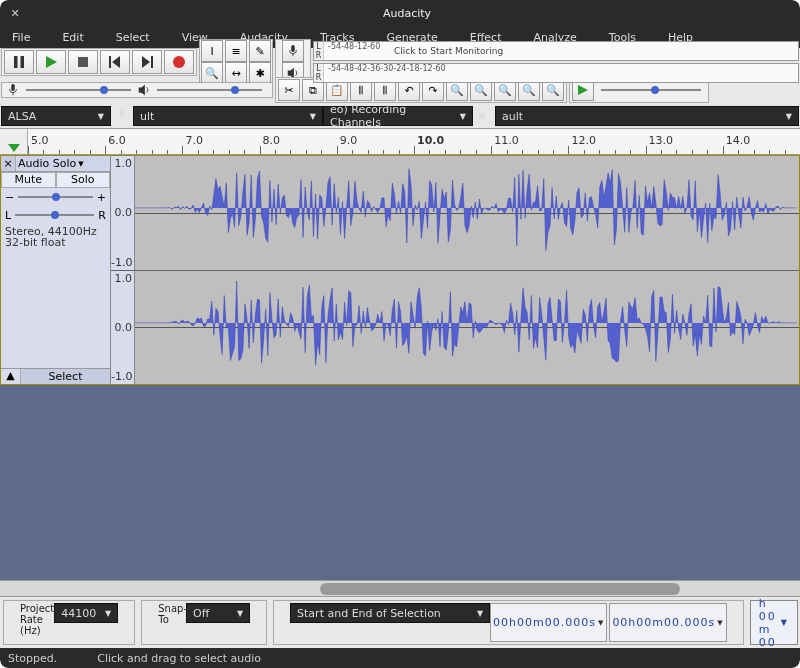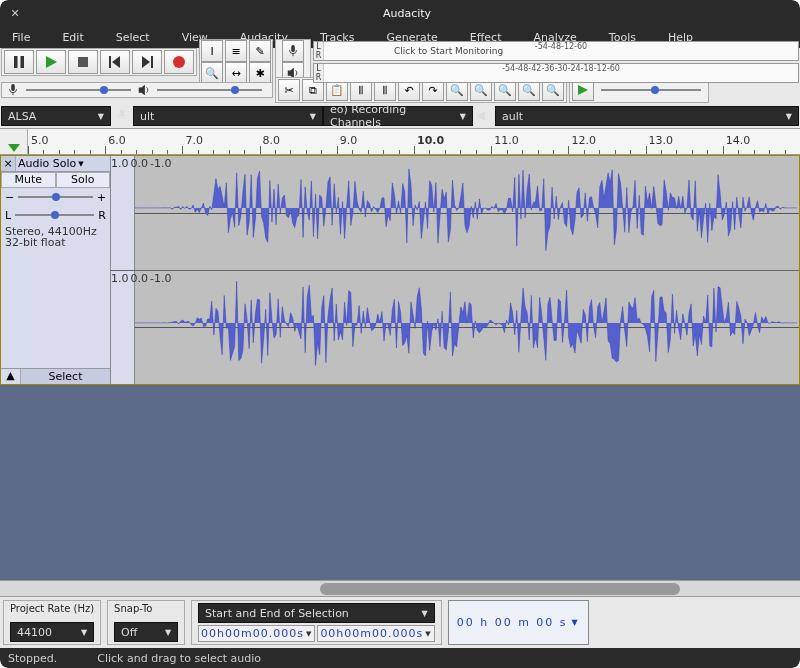--- a/index.html
+++ b/index.html
@@ -10,21 +10,21 @@
 .menubar{background:#2a2a2a;height:22px;display:flex;align-items:center;padding:0 4px;gap:16px}
 .menubar span{color:#ddd;padding:2px 8px;cursor:pointer}
 .toolbars{background:#e8e8e8;border-bottom:1px solid #999}
 .tb-row{display:flex;align-items:center;height:28px}
 .tb-group{display:flex;align-items:center;border:1px solid #aaa;background:#f0f0f0;margin:1px;padding:1px}
 .tb-btn{width:30px;height:24px;border:1px solid #999;background:linear-gradient(#fdfdfd,#e5e5e5);display:flex;align-items:center;justify-content:center;cursor:pointer;margin:0 1px}
 .tb-btn.small{width:22px;height:22px}
 .meter{background:#fafafa;border:1px solid #999;height:24px;flex:1;margin:1px;position:relative;display:flex;flex-direction:column;font-size:8px;color:#333;overflow:hidden}
 .meter-row{flex:1;display:flex;align-items:center;position:relative}
 .meter-label{width:10px;font-size:8px;text-align:center;background:#eee;border-right:1px solid #ccc}
-.meter-scale{flex:1;position:relative;height:100%;display:flex;align-items:center;justify-content:center;padding:0 4px}
+.meter-scale{flex:1;position:relative;height:100%;display:flex;align-items:center;justify-content:flex-start;padding:0 4px}
 .meter-scale span{font-size:8px;color:#555}
 .meter-overlay{position:absolute;top:0;left:20px;right:0;font-size:9px;color:#444;display:flex;align-items:center;height:100%;padding-left:60px}
 .dev-row{display:flex;align-items:center;height:24px;background:#e8e8e8;padding:1px}
 .dark-select{background:#2a2a2a;color:#ddd;border:1px solid #111;height:20px;display:flex;align-items:center;padding:0 6px;cursor:pointer;position:relative}
 .dark-select .arrow{margin-left:auto;font-size:8px}
 .ruler{height:26px;background:#f5f5f5;border-bottom:1px solid #999;position:relative;display:flex}
 .ruler-head{width:28px;background:#eee;border-right:1px solid #aaa;display:flex;align-items:end;justify-content:center}
 .ruler-body{flex:1;position:relative;overflow:hidden}
 .ruler-tick{position:absolute;bottom:0;font-size:9px;color:#333;border-left:1px solid #666;height:8px}
 .ruler-tick span{position:absolute;top:-12px;left:2px}
@@ -40,28 +40,28 @@
 .tp-slider{height:18px;display:flex;align-items:center;padding:0 4px;gap:4px}
 .tp-slider .rail{flex:1;height:2px;background:#888;position:relative}
 .tp-slider .knob{width:8px;height:8px;background:#4466cc;border-radius:50%;position:absolute;top:-3px;left:50%;transform:translateX(-50%)}
 .tp-info{padding:2px 4px;color:#333;font-size:9px;line-height:11px}
 .tp-footer{margin-top:auto;display:flex;height:16px;border-top:1px solid #999}
 .tp-footer .collapse{width:20px;text-align:center;background:#d8dcec;border-right:1px solid #aaa;cursor:pointer}
 .tp-footer .sel{flex:1;text-align:center;background:#c6cce0;cursor:pointer;line-height:15px}
 .wave-area{flex:1;display:flex;flex-direction:column}
 .channel{flex:1;position:relative;background:#bfbfbf;border-bottom:1px solid #666}
 .channel:last-child{border-bottom:none}
-.amp-scale{position:absolute;left:0;top:0;bottom:0;width:24px;background:#d8dcec;border-right:1px solid #888;display:flex;flex-direction:row;justify-content:space-between;font-size:8px;color:#333;padding:1px 0}
+.amp-scale{position:absolute;left:0;top:0;bottom:0;width:24px;background:#d8dcec;border-right:1px solid #888;display:flex;flex-direction:column;justify-content:space-between;font-size:8px;color:#333;padding:1px 0}
 .amp-scale div{text-align:right;padding-right:2px}
 .wave-svg{position:absolute;left:24px;right:0;top:0;bottom:0}
 .midline{position:absolute;left:24px;right:0;top:50%;height:1px;background:#555}
 .hscroll{height:16px;background:#d8d8d8;border-top:1px solid #999;position:relative}
 .hscroll-thumb{position:absolute;top:2px;height:12px;background:#999;border-radius:6px}
 .bottom-panel{background:#e8e8e8;border-top:1px solid #999;padding:3px;display:flex;gap:6px;height:52px}
-.bp-group{border:1px solid #aaa;padding:2px 6px;display:flex;flex-direction:column;justify-content:space-between}
+.bp-group{border:1px solid #aaa;padding:2px 16px;display:flex;flex-direction:row;justify-content:space-between}
 .bp-label{font-size:10px;color:#222;padding-bottom:2px}
 .bp-select{background:#2a2a2a;color:#ddd;border:1px solid #111;height:20px;display:flex;align-items:center;padding:0 6px;min-width:64px;cursor:pointer}
 .bp-select .arrow{margin-left:auto;font-size:8px}
 .time-display{font-family:monospace;font-size:20px;color:#2244aa;background:#eef0f8;border:1px solid #888;padding:2px 8px;letter-spacing:2px;display:flex;align-items:center}
 .time-small{font-family:monospace;font-size:11px;background:#f0f0f5;border:1px solid #999;padding:1px 2px;color:#2244aa;letter-spacing:1px;display:flex;align-items:center}
 .time-small .arrow{font-size:7px;margin-left:2px;color:#333}
 .statusbar{background:#2a2a2a;color:#ccc;height:20px;display:flex;align-items:center;padding:0 8px;font-size:10px;border-radius:0 0 8px 8px;gap:40px}
 svg{display:block}
 .mic-ico,.spk-ico{width:14px;height:14px}
 </style>

